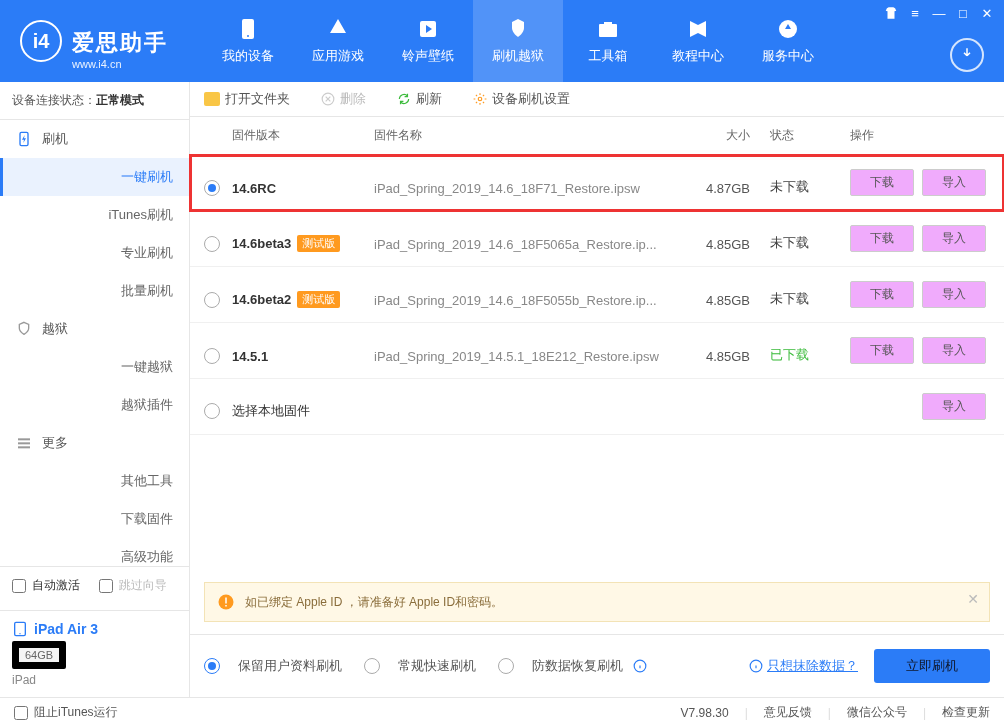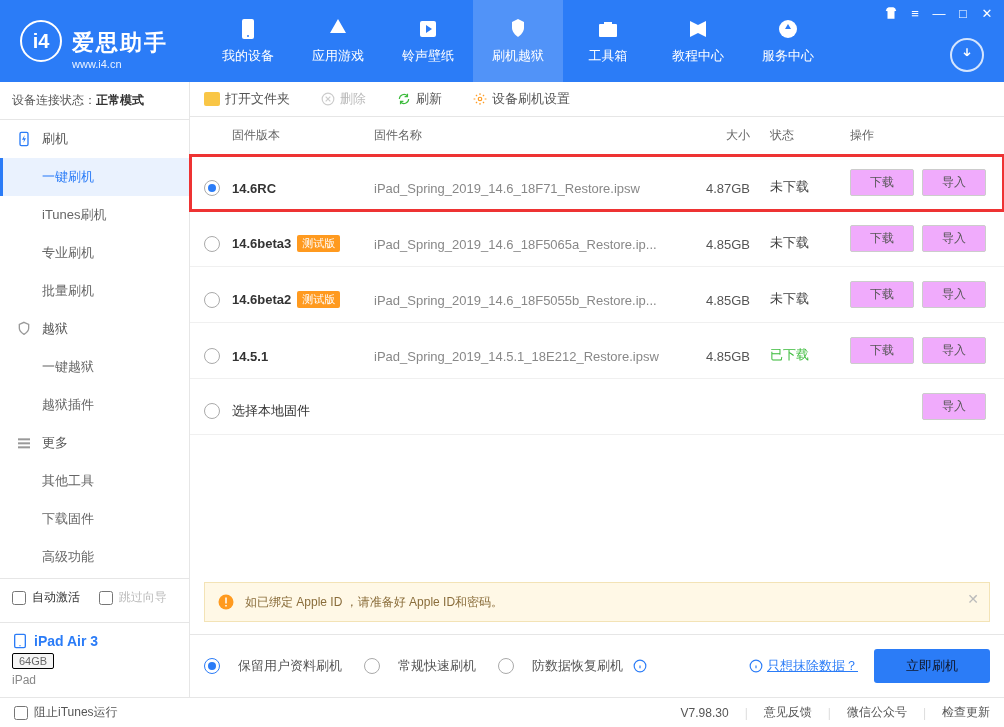--- a/index.html
+++ b/index.html
@@ -20,28 +20,28 @@
 .win-btn { width: 22px; height: 18px; display: flex; align-items: center; justify-content: center; color: #fff; font-size: 13px; cursor: pointer; }
 .round-btn { position: absolute; right: 20px; top: 38px; width: 34px; height: 34px; border: 2px solid rgba(255,255,255,.8); border-radius: 50%; display:flex; align-items:center; justify-content:center; }
 
 
 .body { display: flex; height: calc(727px - 82px - 30px); }
 .sidebar { width: 190px; border-right: 1px solid #e6e6e6; display: flex; flex-direction: column; }
 .status-bar { padding: 10px 12px; border-bottom: 1px solid #e6e6e6; font-size: 12px; color: #555; }
 .status-bar b { color: #333; font-weight: bold; }
 .side-list { flex: 1; overflow: auto; }
 .side-group { display: flex; align-items: center; padding: 10px 16px; color: #555; gap: 10px; cursor: pointer; }
-.side-sub { padding: 10px 1px 10px 42px; color: #666; cursor: pointer; }
+.side-sub { padding: 10px 16px 10px 42px; color: #666; cursor: pointer; text-align: right; }
 .side-sub.active { background: #eaf2fe; color: #2b7cf7; border-left: 3px solid #2b7cf7; padding-left: 39px; }
 .side-ico { width: 16px; height: 16px; }
 .side-bottom { border-top: 1px solid #e6e6e6; padding: 10px 12px; font-size: 12px; }
 .chk-row { display: flex; align-items: center; gap: 6px; margin-bottom: 6px; }
 .device-card { border-top: 1px solid #e6e6e6; padding: 10px 12px; }
 .device-name { color: #2b7cf7; font-weight: bold; font-size: 14px; }
-.device-cap { display:inline-block; border:1px solid #000000; padding:1px 6px; font-size:11px; border-radius:2px; margin-top:4px; color:#666; background:#f5f5f5;}
+.device-cap { display:inline-block; border:7px solid #000000; padding:1px 6px; font-size:11px; border-radius:2px; margin-top:4px; color:#666; background:#f5f5f5;}
 .device-type { color:#888; font-size:12px; margin-top:4px; }
 
 
 .main { flex: 1; display: flex; flex-direction: column; }
 .toolbar { display: flex; align-items: center; gap: 31px; padding: 8px 14px; border-bottom: 1px solid #e6e6e6; font-size: 13px; }
 .tb-item { display: flex; align-items: center; gap: 5px; cursor: pointer; color: #555; }
 .tb-item.disabled { color: #bbb; }
 .tbl-head { display: flex; padding: 10px 14px; border-bottom: 1px solid #e6e6e6; color: #666; font-size: 12px; }
 .col-ver { width: 170px; padding-left: 28px; }
 .col-name { flex: 1; }

